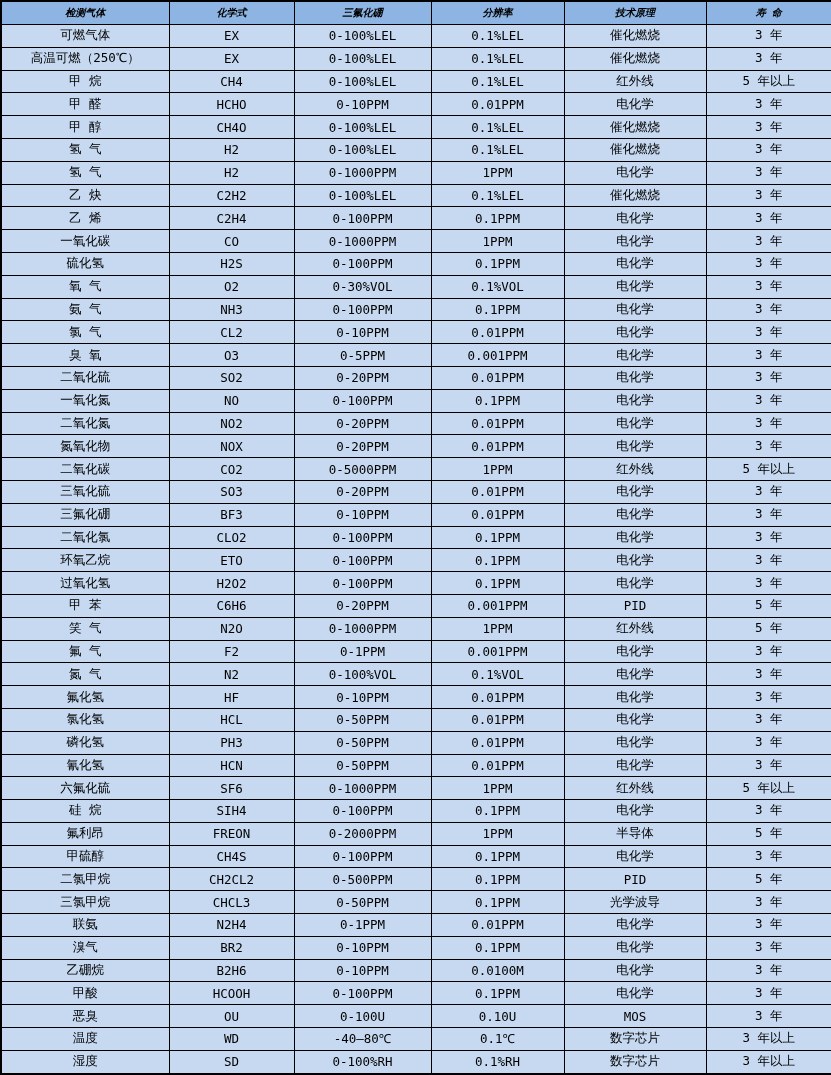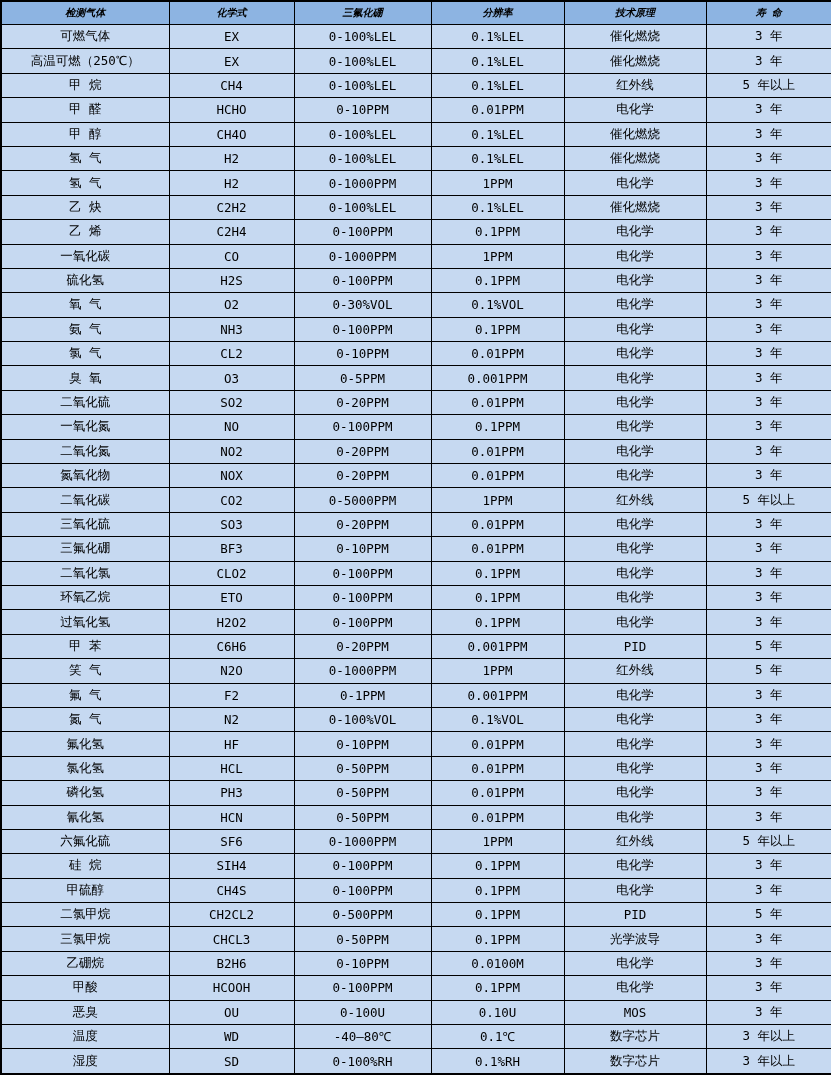--- a/index.html
+++ b/index.html
@@ -348,20 +348,28 @@
       </tr>
       <tr>
         <td>硅 烷</td>
         <td>SIH4</td>
         <td>0-100PPM</td>
         <td>0.1PPM</td>
         <td>电化学</td>
         <td>3 年</td>
       </tr>
       <tr>
+        <td>氟利昂</td>
+        <td>FREON</td>
+        <td>0-2000PPM</td>
+        <td>1PPM</td>
+        <td>半导体</td>
+        <td>5 年</td>
+      </tr>
+      <tr>
         <td>甲硫醇</td>
         <td>CH4S</td>
         <td>0-100PPM</td>
         <td>0.1PPM</td>
         <td>电化学</td>
         <td>3 年</td>
       </tr>
       <tr>
         <td>二氯甲烷</td>
         <td>CH2CL2</td>
@@ -369,20 +377,36 @@
         <td>0.1PPM</td>
         <td>PID</td>
         <td>5 年</td>
       </tr>
       <tr>
         <td>三氯甲烷</td>
         <td>CHCL3</td>
         <td>0-50PPM</td>
         <td>0.1PPM</td>
         <td>光学波导</td>
+        <td>3 年</td>
+      </tr>
+      <tr>
+        <td>联氨</td>
+        <td>N2H4</td>
+        <td>0-1PPM</td>
+        <td>0.01PPM</td>
+        <td>电化学</td>
+        <td>3 年</td>
+      </tr>
+      <tr>
+        <td>溴气</td>
+        <td>BR2</td>
+        <td>0-10PPM</td>
+        <td>0.1PPM</td>
+        <td>电化学</td>
         <td>3 年</td>
       </tr>
       <tr>
         <td>乙硼烷</td>
         <td>B2H6</td>
         <td>0-10PPM</td>
         <td>0.0100M</td>
         <td>电化学</td>
         <td>3 年</td>
       </tr>

